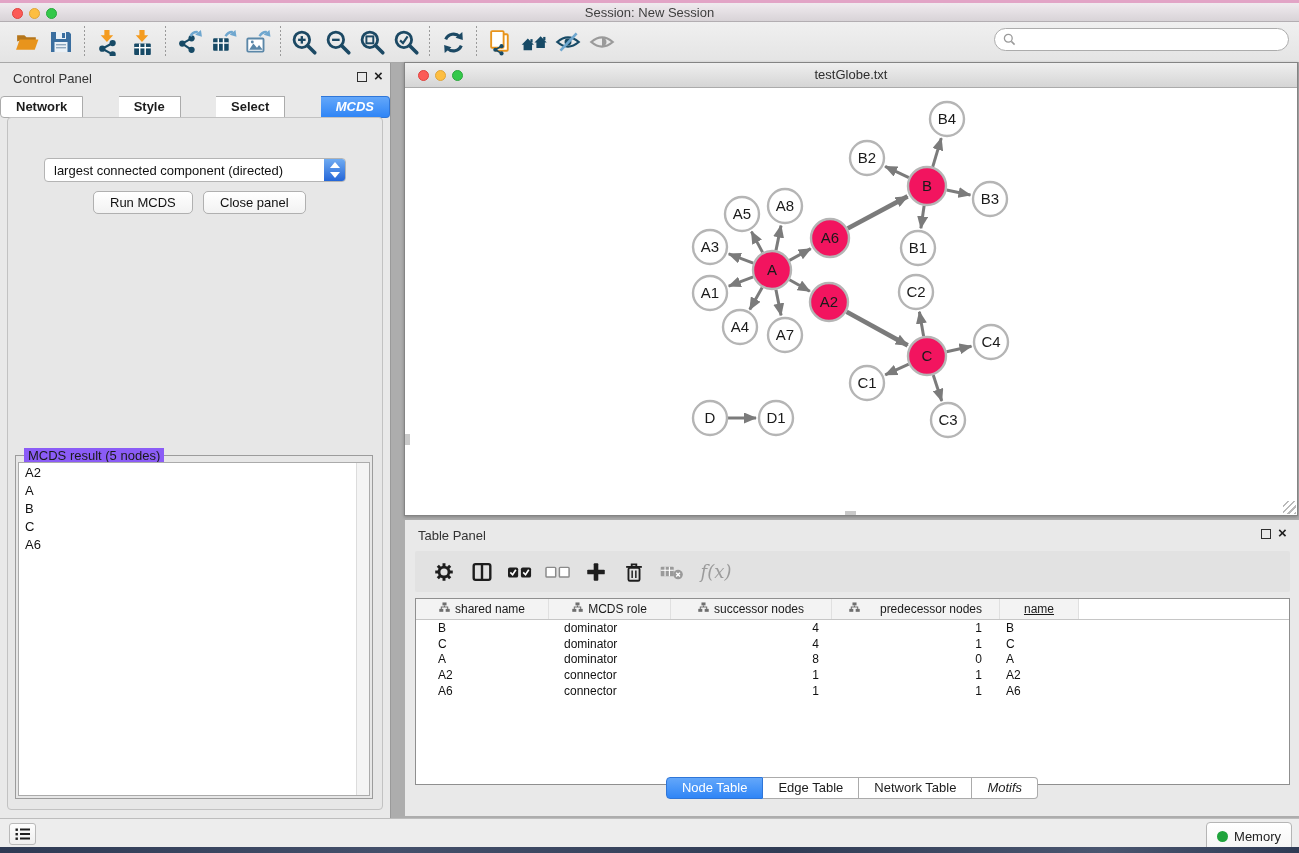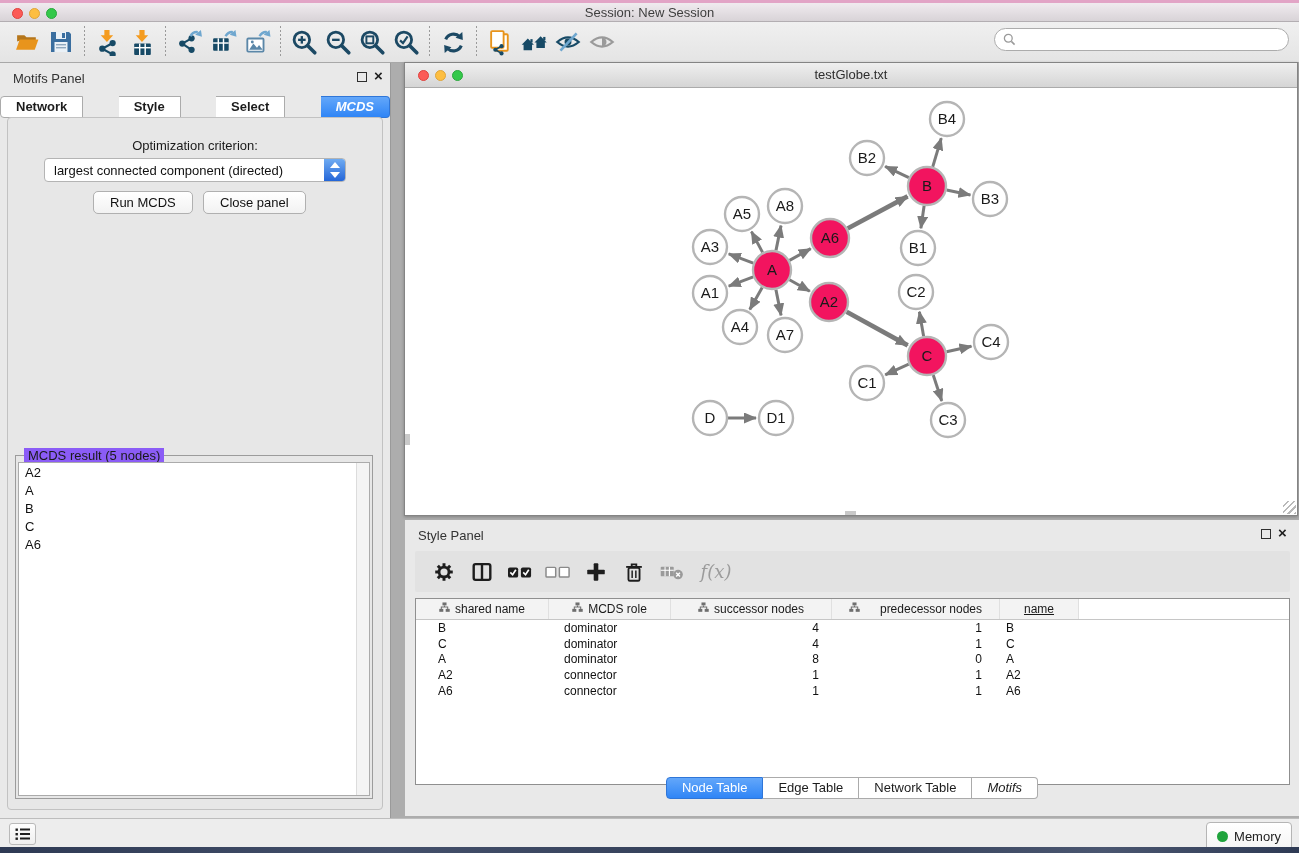--- a/index.html
+++ b/index.html
@@ -272,32 +272,31 @@
       <svg width="13" height="13" viewBox="0 0 14 14">
           <circle cx="5.7" cy="5.7" r="4.2" fill="none" stroke="#9A9A9A" stroke-width="1.4"></circle>
           <line x1="9" y1="9" x2="12.5" y2="12.5" stroke="#9A9A9A" stroke-width="1.6"></line>
         </svg>
       <input type="text" placeholder="" style="">
     </div>
   </div>
 
   <div class="control-panel">
     <div class="panel-head">
-      <span class="ph-title">Motifs Panel</span>
+      <span class="ph-title">Control Panel</span>
       <span class="float-btn" style="left:357px"></span>
       <span class="close-btn" style="left:374px">×</span>
     </div>
     <div class="cp-tabs" id="cp-tabs">
         <span class="seg-tab">Network</span>
         <span class="seg-tab">Style</span>
         <span class="seg-tab">Select</span>
         <span class="seg-tab selected">MCDS</span>
       </div>
     <div class="cp-body">
-      <div class="opt-label">Optimization criterion:</div>
       <div class="dropdown">
         <span class="dd-value">largest connected component (directed)</span>
         <span class="dd-stepper"></span>
       </div>
       <button class="cp-btn" style="left:85px">Run MCDS</button>
       <button class="cp-btn" style="left:195px">Close panel</button>
       <div class="groupbox">
         <span class="gb-title">MCDS result (5 nodes)</span>
         <div class="result-list" id="result-list">
           <div class="result-scroll"></div>
@@ -388,21 +387,21 @@
           <text x="371" y="334" text-anchor="middle" font-size="15" fill="#1A1A1A" font-family="&quot;Liberation Sans&quot;, sans-serif">D1</text>
         </svg>
       <div class="nub" style="left:0; top:345px; width:5px; height:11px"></div>
       <div class="nub" style="left:440px; bottom:0; width:11px; height:4px"></div>
       <div class="grip"></div>
     </div>
   </div>
 
   <div class="table-panel">
     <div class="panel-head">
-      <span class="ph-title">Style Panel</span>
+      <span class="ph-title">Table Panel</span>
       <span class="float-btn" style="left:856px"></span>
       <span class="close-btn" style="left:873px">×</span>
     </div>
     <div class="tp-toolbar">
       <span class="tp-icon">
         <svg width="24" height="24" viewBox="0 0 26 26">
             <g stroke="#1E1E1E" stroke-width="3.2">
               <line x1="13" y1="3.5" x2="13" y2="8"></line>
               <line x1="13" y1="18" x2="13" y2="22.5"></line>
               <line x1="3.5" y1="13" x2="8" y2="13"></line>

